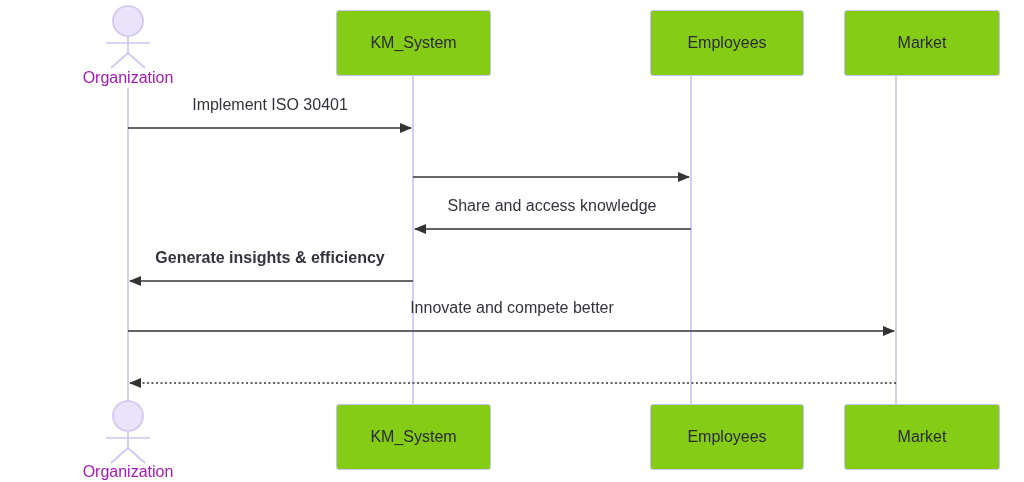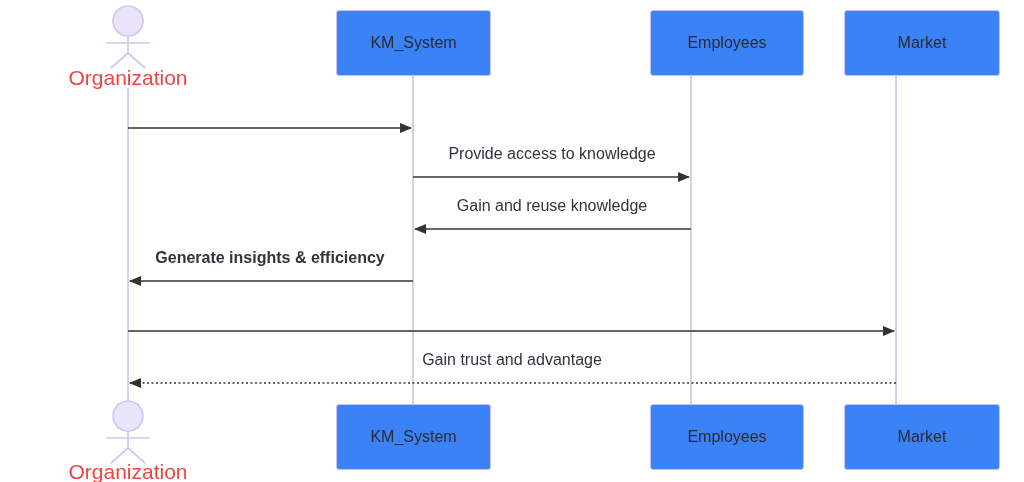--- a/index.html
+++ b/index.html
@@ -18,21 +18,21 @@
   .diagram-svg {
     position: absolute;
     left: 0;
     top: 0;
     width: 1024px;
     height: 482px;
   }
   .participant-box {
     position: absolute;
     height: 64px;
-    background: #3b82f6;
+    background: #84cc16;
     border: 1px solid #c9c2f0;
     border-radius: 3px;
     display: flex;
     align-items: center;
     justify-content: center;
     font-size: 16px;
     color: #2b2a33;
     box-sizing: content-box;
   }
   .pbox-top { top: 10px; }
@@ -47,23 +47,23 @@
     font-size: 16px;
     line-height: 18px;
     color: #34323d;
     text-align: center;
   }
   .actor-label {
     position: absolute;
     left: 128px;
     transform: translateX(-50%);
     white-space: nowrap;
-    font-size: 21px;
+    font-size: 16px;
     line-height: 16px;
-    color: #ef4444;
+    color: #a21caf;
     text-align: center;
   }
 </style>
 </head>
 <body>
 
 <div class="stage">
 
   <svg class="diagram-svg" viewBox="0 0 1024 482" xmlns="http://www.w3.org/2000/svg">
     <defs>
@@ -105,18 +105,18 @@
   <div class="actor-label" style="top:464px;">Organization</div>
 
   <div class="participant-box pbox-top pbox-km">KM_System</div>
   <div class="participant-box pbox-top pbox-emp">Employees</div>
   <div class="participant-box pbox-top pbox-market">Market</div>
 
   <div class="participant-box pbox-bottom pbox-km">KM_System</div>
   <div class="participant-box pbox-bottom pbox-emp">Employees</div>
   <div class="participant-box pbox-bottom pbox-market">Market</div>
 
-  <div class="msg-label" style="left:552px; top:145px;">Provide access to knowledge</div>
-  <div class="msg-label" style="left:552px; top:197px;">Gain and reuse knowledge</div>
+  <div class="msg-label" style="left:270px; top:96px;">Implement ISO 30401</div>
+  <div class="msg-label" style="left:552px; top:197px;">Share and access knowledge</div>
   <div class="msg-label" style="left:270px; top:249px;font-weight:bold;">Generate insights &amp; efficiency</div>
-  <div class="msg-label" style="left:512px; top:351px;">Gain trust and advantage</div>
+  <div class="msg-label" style="left:512px; top:299px;">Innovate and compete better</div>
 
 </div>
 
 </body></html>

